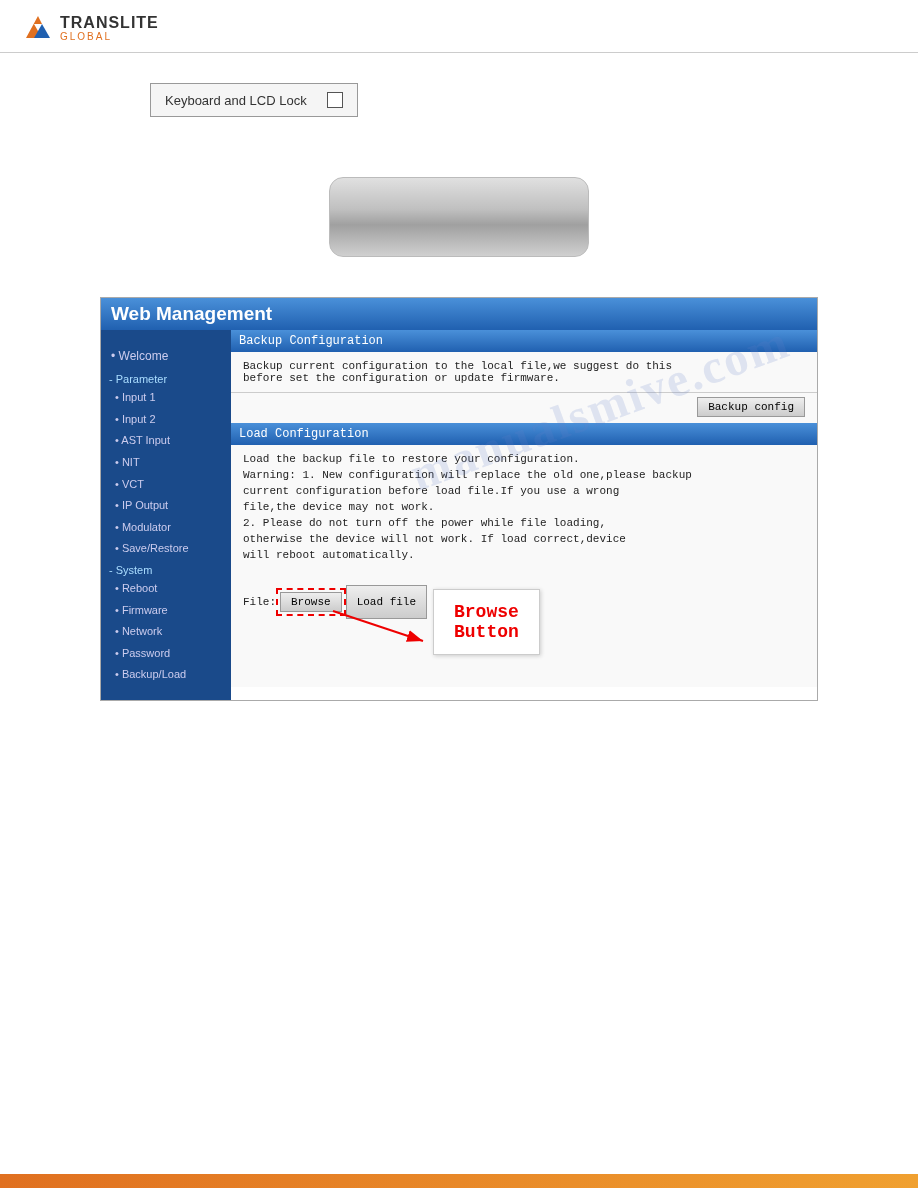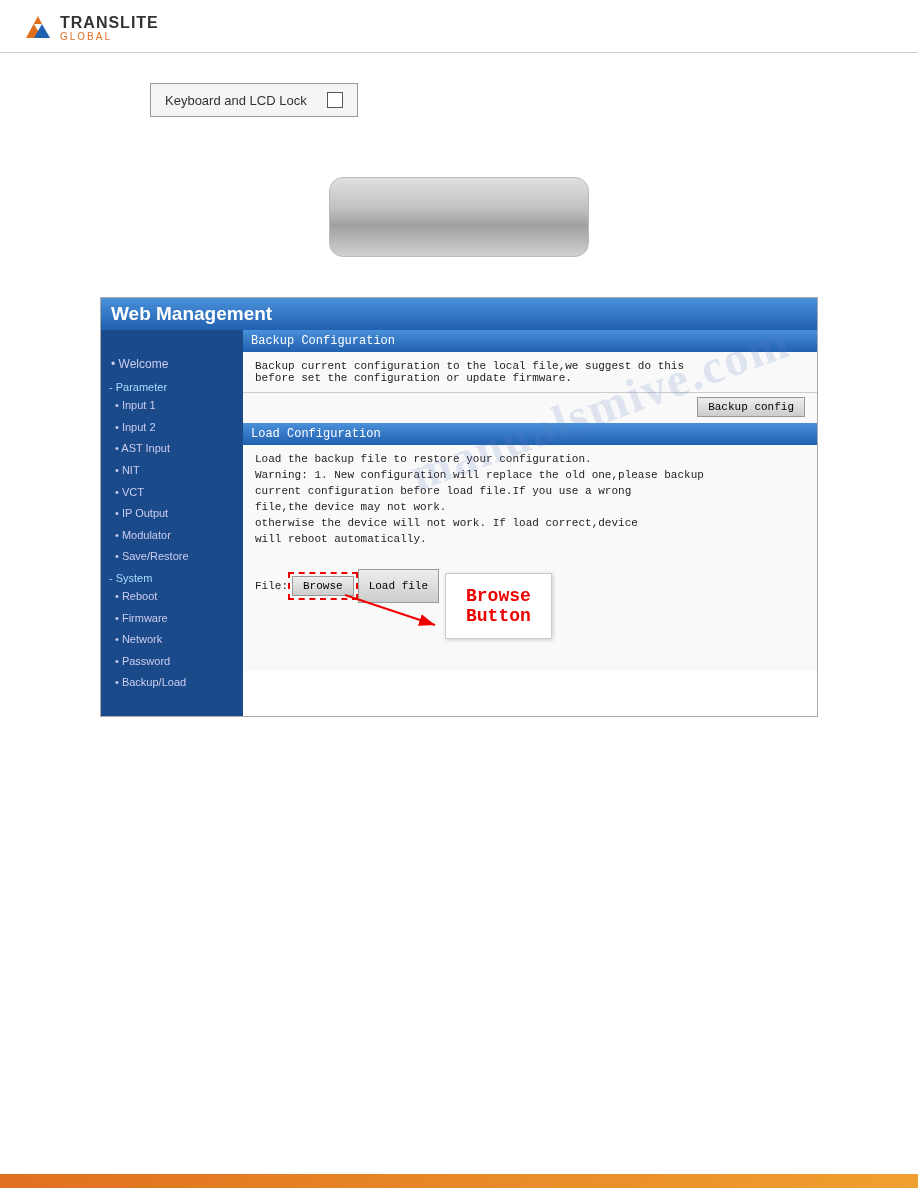--- a/index.html
+++ b/index.html
@@ -115,24 +115,24 @@
       font-size: 19px;
       padding: 5px 10px;
     }
     .panel-body {
       display: flex;
       flex-direction: row;
     }
 
     
     .sidebar {
-      width: 142px;
+      width: 130px;
       background: #1a4a8a;
       color: #fff;
-      padding: 22px 0;
+      padding: 14px 0;
       font-size: 12px;
       min-height: 340px;
     }
     .sidebar-item {
       padding: 3px 10px;
       cursor: pointer;
       color: #cce;
       line-height: 1.6;
     }
     .sidebar-section {
@@ -296,20 +296,21 @@
       <div class="backup-btn-row">
         <button class="small-btn">Backup config</button>
       </div>
 
       <div class="section-header">Load Configuration</div>
       <div class="load-section-body">
         <div>Load the backup file to restore your configuration.</div>
         <div class="warning-text">Warning: 1. New configuration will replace the old one,please backup</div>
         <div class="warning-text">           current configuration before load file.If you use a wrong</div>
         <div class="warning-text">           file,the device may not work.</div>
+        <div class="warning-text">        2. Please do not turn off the power while file loading,</div>
         <div class="warning-text">           otherwise the device will not work. If load correct,device</div>
         <div class="warning-text">           will reboot automatically.</div>
 
         <div style="position:relative; padding-top: 10px; padding-bottom: 60px;">
           <div class="file-row">
             <span class="file-label">File:</span>
             <div style="border: 2px dashed #e00; display:inline-block; padding: 2px;">
               <button class="browse-btn">Browse</button>
             </div>
             <button class="load-file-btn">Load file</button>

